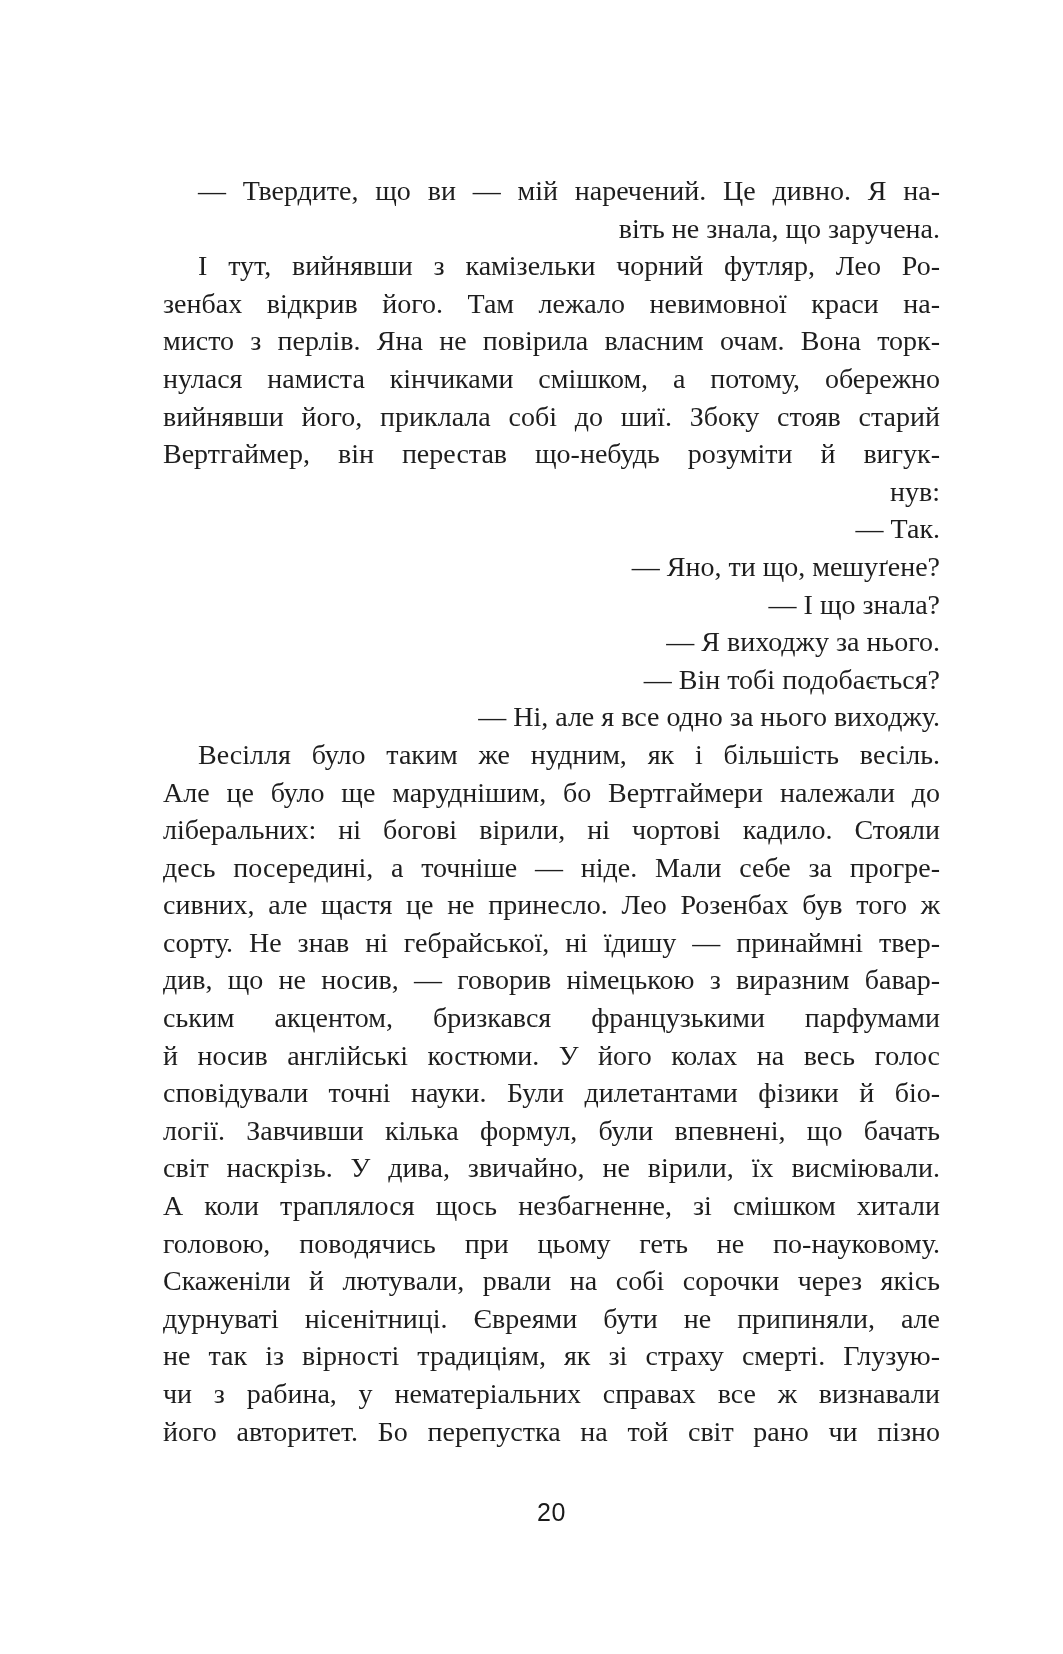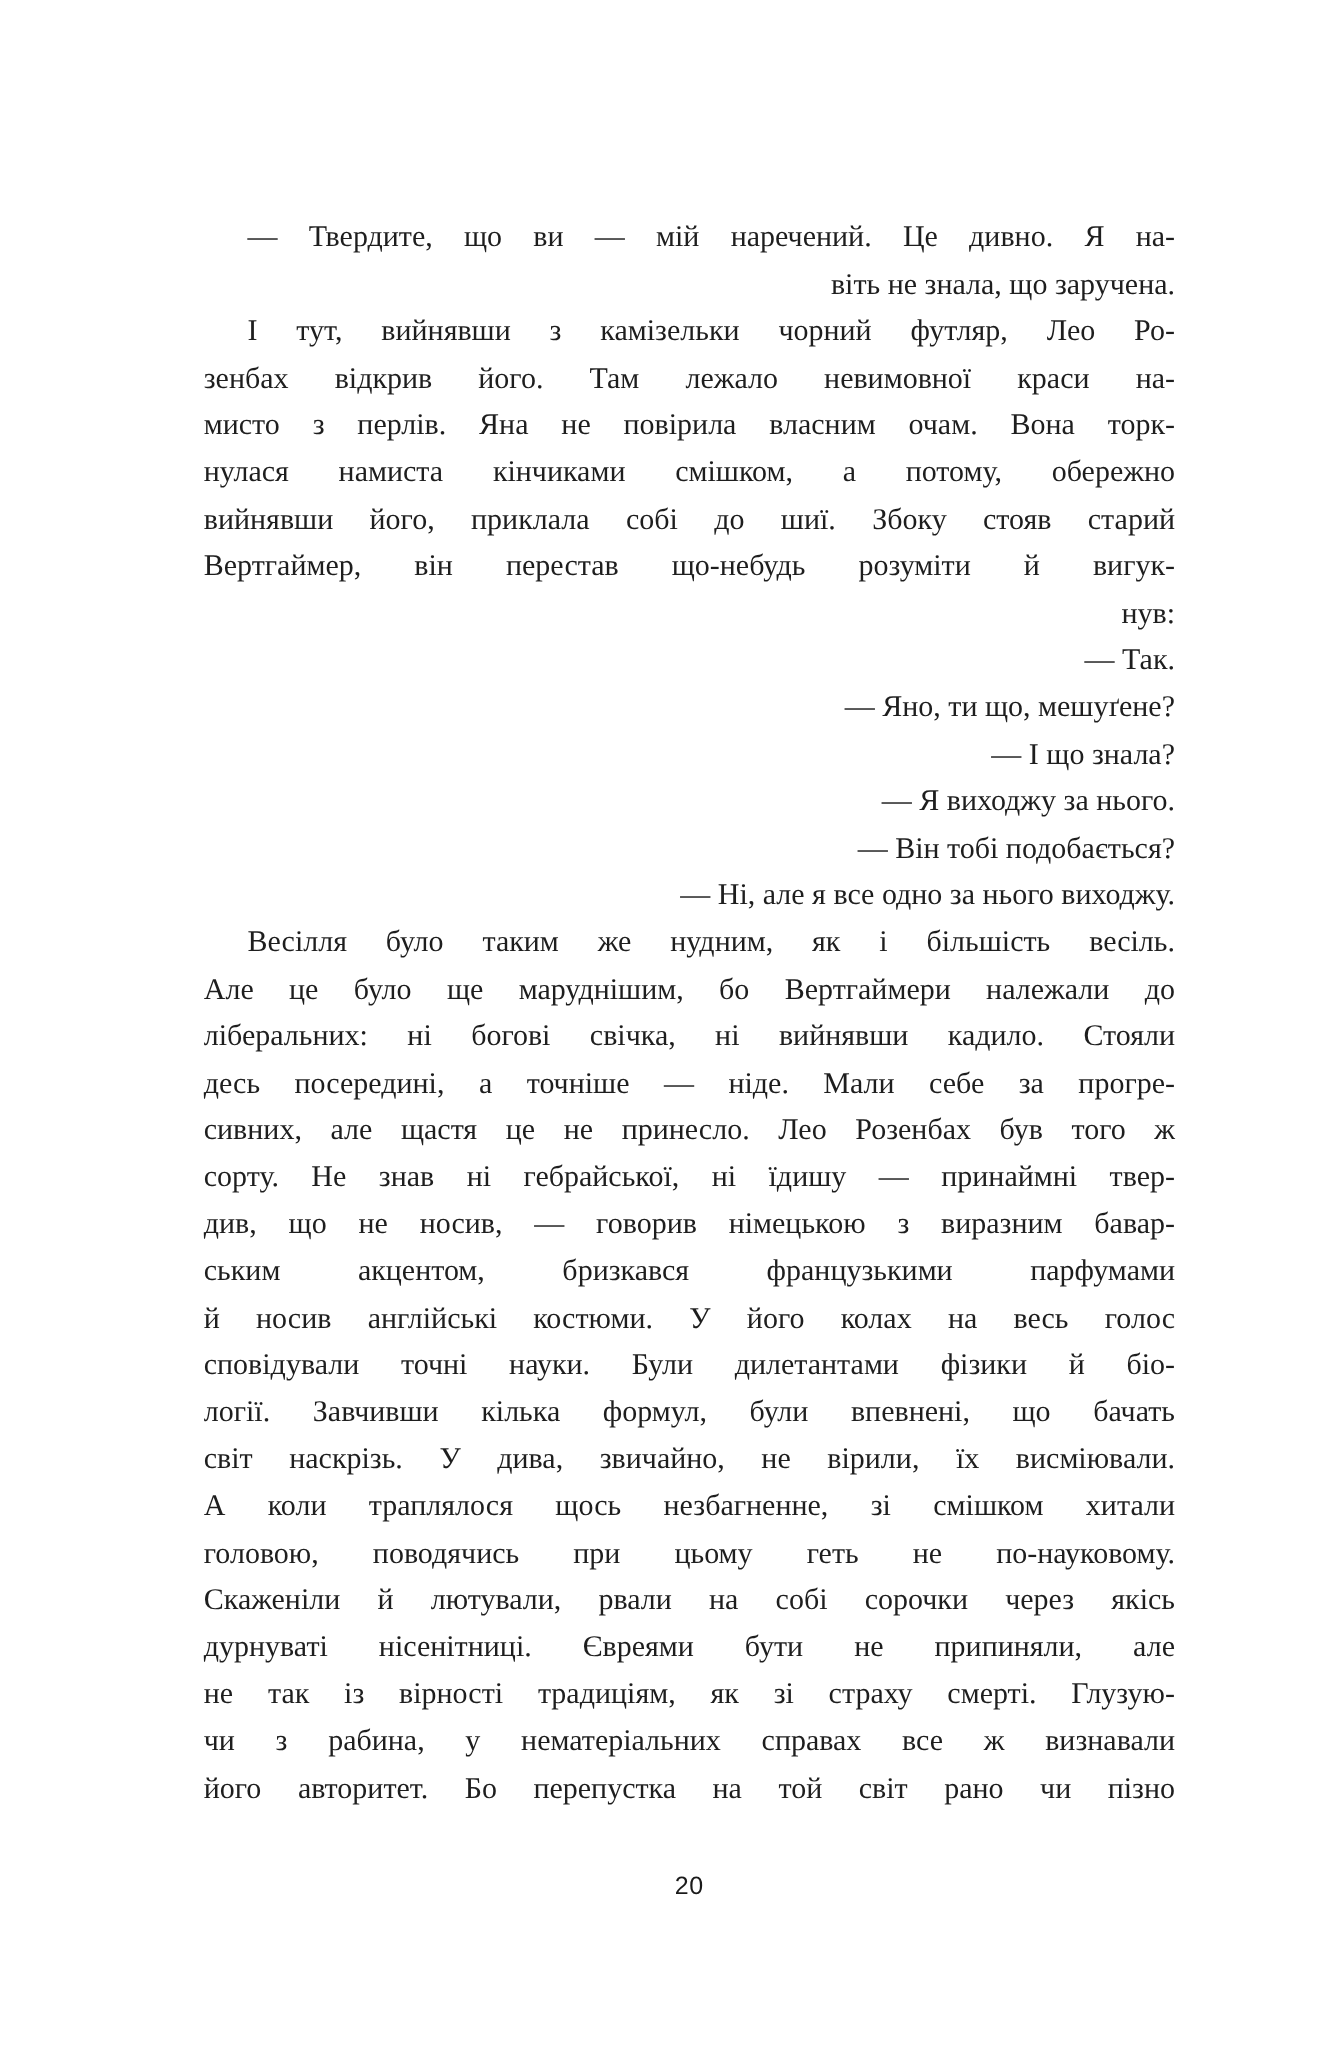--- a/index.html
+++ b/index.html
@@ -14,21 +14,21 @@
     margin: 0 auto;
     background: #ffffff;
     overflow: hidden;
   }
   .text-block {
     position: absolute;
     left: 163px;
     top: 172px;
     width: 777px;
     font-family: "Liberation Serif", "DejaVu Serif", serif;
-    font-size: 24px;
+    font-size: 28px;
     line-height: 37.6px;
     color: #1e1e1e;
     font-kerning: normal;
   }
   .line {
     height: 37.6px;
     text-align: right;
     white-space: normal;
   }
   .line.indent {
@@ -40,21 +40,21 @@
   }
   .page-footer {
     position: absolute;
     left: 163px;
     top: 1498px;
     width: 777px;
     text-align: center;
   }
   .page-number {
     font-family: "Liberation Sans", "DejaVu Sans", sans-serif;
-    font-size: 20px;
+    font-size: 25px;
     color: #1a1a1a;
     letter-spacing: 0.5px;
   }
 </style>
 </head>
 <body>
 
 <div class="sheet">
   <main class="text-block">
       <div class="line indent justify">— Твердите, що ви — мій наречений. Це дивно. Я на-</div>
@@ -67,21 +67,21 @@
       <div class="line justify">Вертгаймер, він перестав що-небудь розуміти й вигук-</div>
       <div class="line">нув:</div>
       <div class="line indent">— Так.</div>
       <div class="line indent">— Яно, ти що, мешуґене?</div>
       <div class="line indent">— І що знала?</div>
       <div class="line indent">— Я виходжу за нього.</div>
       <div class="line indent">— Він тобі подобається?</div>
       <div class="line indent">— Ні, але я все одно за нього виходжу.</div>
       <div class="line indent justify">Весілля було таким же нудним, як і більшість весіль.</div>
       <div class="line justify">Але це було ще маруднішим, бо Вертгаймери належали до</div>
-      <div class="line justify">ліберальних: ні богові свічка, ні вийнявши кадило. Стояли</div>
+      <div class="line justify">ліберальних: ні богові вірили, ні чортові кадило. Стояли</div>
       <div class="line justify">десь посередині, а точніше — ніде. Мали себе за прогре-</div>
       <div class="line justify">сивних, але щастя це не принесло. Лео Розенбах був того ж</div>
       <div class="line justify">сорту. Не знав ні гебрайської, ні їдишу — принаймні твер-</div>
       <div class="line justify">див, що не носив, — говорив німецькою з виразним бавар-</div>
       <div class="line justify">ським акцентом, бризкався французькими парфумами</div>
       <div class="line justify">й носив англійські костюми. У його колах на весь голос</div>
       <div class="line justify">сповідували точні науки. Були дилетантами фізики й біо-</div>
       <div class="line justify">логії. Завчивши кілька формул, були впевнені, що бачать</div>
       <div class="line justify">світ наскрізь. У дива, звичайно, не вірили, їх висміювали.</div>
       <div class="line justify">А коли траплялося щось незбагненне, зі смішком хитали</div>

